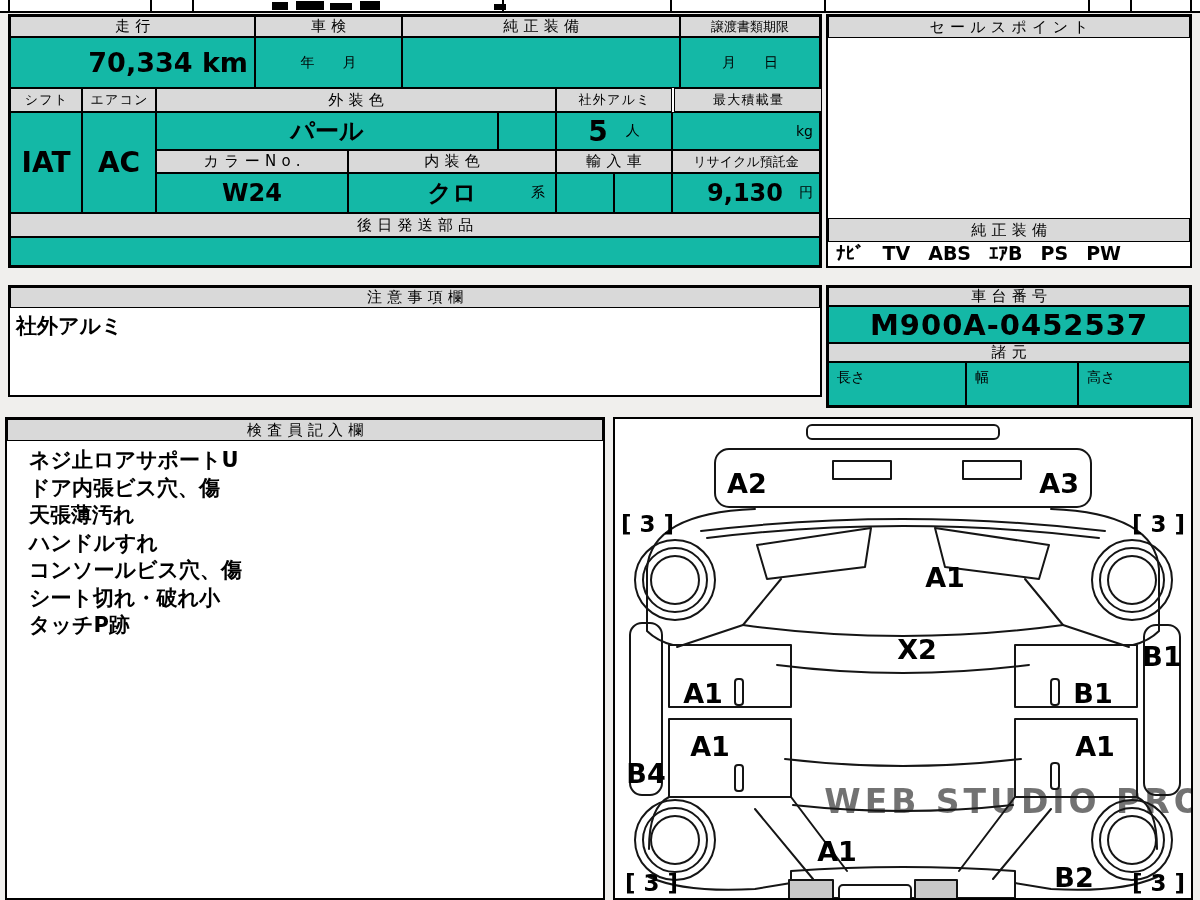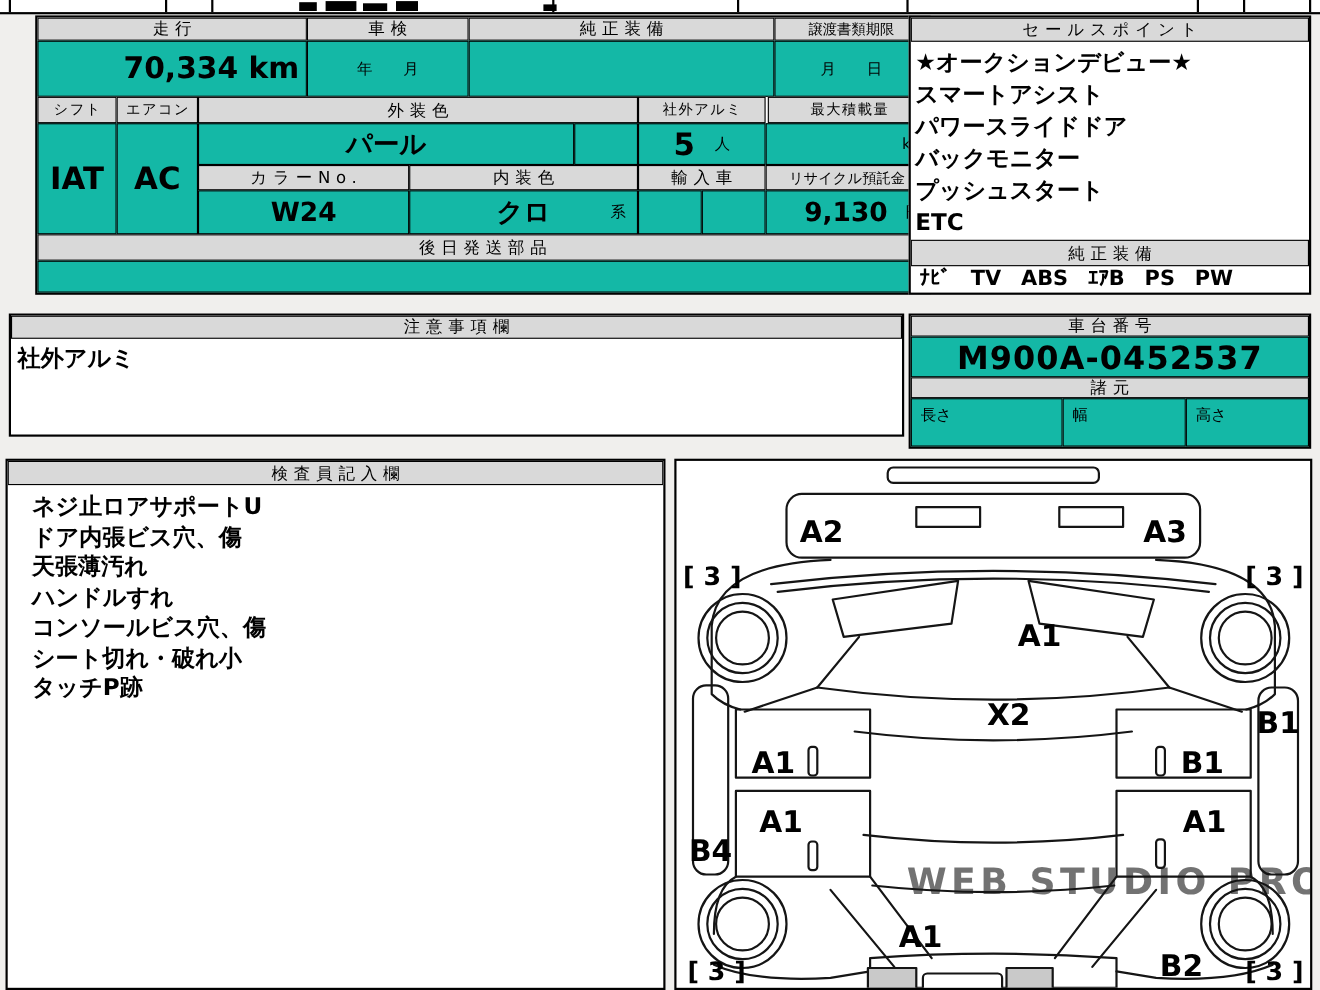--- a/index.html
+++ b/index.html
@@ -44,21 +44,21 @@
       <i style="left:1088px"></i>
       <i style="left:1130px"></i>
       <i style="left:1190px"></i>
     <b style="left:272px;top:2px;width:16px;height:8px"></b>
     <b style="left:296px;top:1px;width:28px;height:9px"></b>
     <b style="left:330px;top:3px;width:22px;height:7px"></b>
     <b style="left:360px;top:1px;width:20px;height:9px"></b>
     <b style="left:494px;top:4px;width:12px;height:6px"></b>
   </div>
 
-  <div class="sec" style="left:8px;top:14px;width:814px;height:254px;margin-left:24px;">
+  <div class="sec" style="left:8px;top:14px;width:814px;height:254px;">
     <div class="c h" style="left:0;top:0;width:245px;height:21px">走行</div>
     <div class="c h" style="left:245px;top:0;width:147px;height:21px">車検</div>
     <div class="c h" style="left:392px;top:0;width:278px;height:21px">純正装備</div>
     <div class="c h ls0" style="left:670px;top:0;width:140px;height:21px">譲渡書類期限</div>
 
     <div class="c val27 right" style="left:0;top:21px;width:245px;height:51px;padding-right:6px">70,334 km</div>
     <div class="c small" style="left:245px;top:21px;width:147px;height:51px">年　　月</div>
     <div class="c" style="left:392px;top:21px;width:278px;height:51px"></div>
     <div class="c small" style="left:670px;top:21px;width:140px;height:51px">月　　日</div>
 
@@ -95,28 +95,20 @@
       <span class="val24">9,130</span>
       <span class="small">円</span>
     </div>
 
     <div class="c h" style="left:0;top:197px;width:810px;height:24px">後日発送部品</div>
     <div class="c" style="left:0;top:221px;width:810px;height:29px"></div>
   </div>
 
   <div class="sec" style="left:826px;top:14px;width:366px;height:254px;">
     <div class="c h" style="left:0;top:0;width:362px;height:22px">セールスポイント</div>
-    <div class="listbox" style="left:0;top:24px;width:362px;height:178px;padding:3px 0 0 4px">
-        <div class="bigline">★オークションデビュー★</div>
-        <div class="bigline">スマートアシスト</div>
-        <div class="bigline">パワースライドドア</div>
-        <div class="bigline">バックモニター</div>
-        <div class="bigline">プッシュスタート</div>
-        <div class="bigline">ETC</div>
-      </div>
     <div class="c h" style="left:0;top:202px;width:362px;height:24px">純正装備</div>
     <div class="listbox equiprow" style="left:0;top:226px;width:362px;height:24px">
         <span>ﾅﾋﾞ</span>
         <span>TV</span>
         <span>ABS</span>
         <span>ｴｱB</span>
         <span>PS</span>
         <span>PW</span>
       </div>
   </div>

